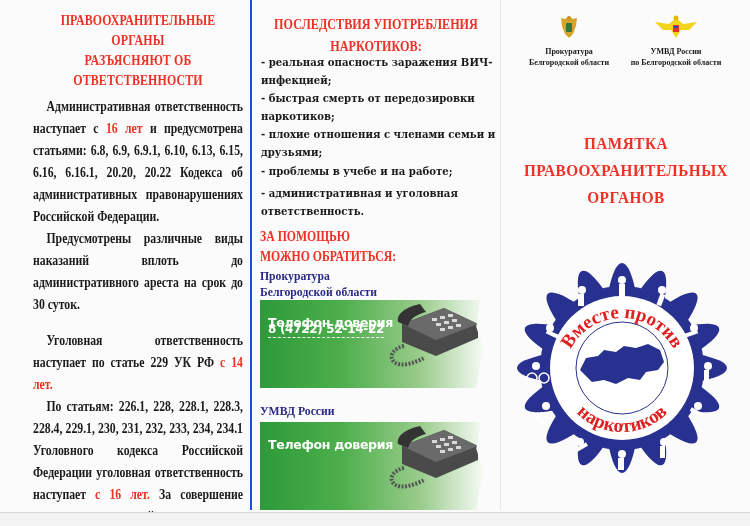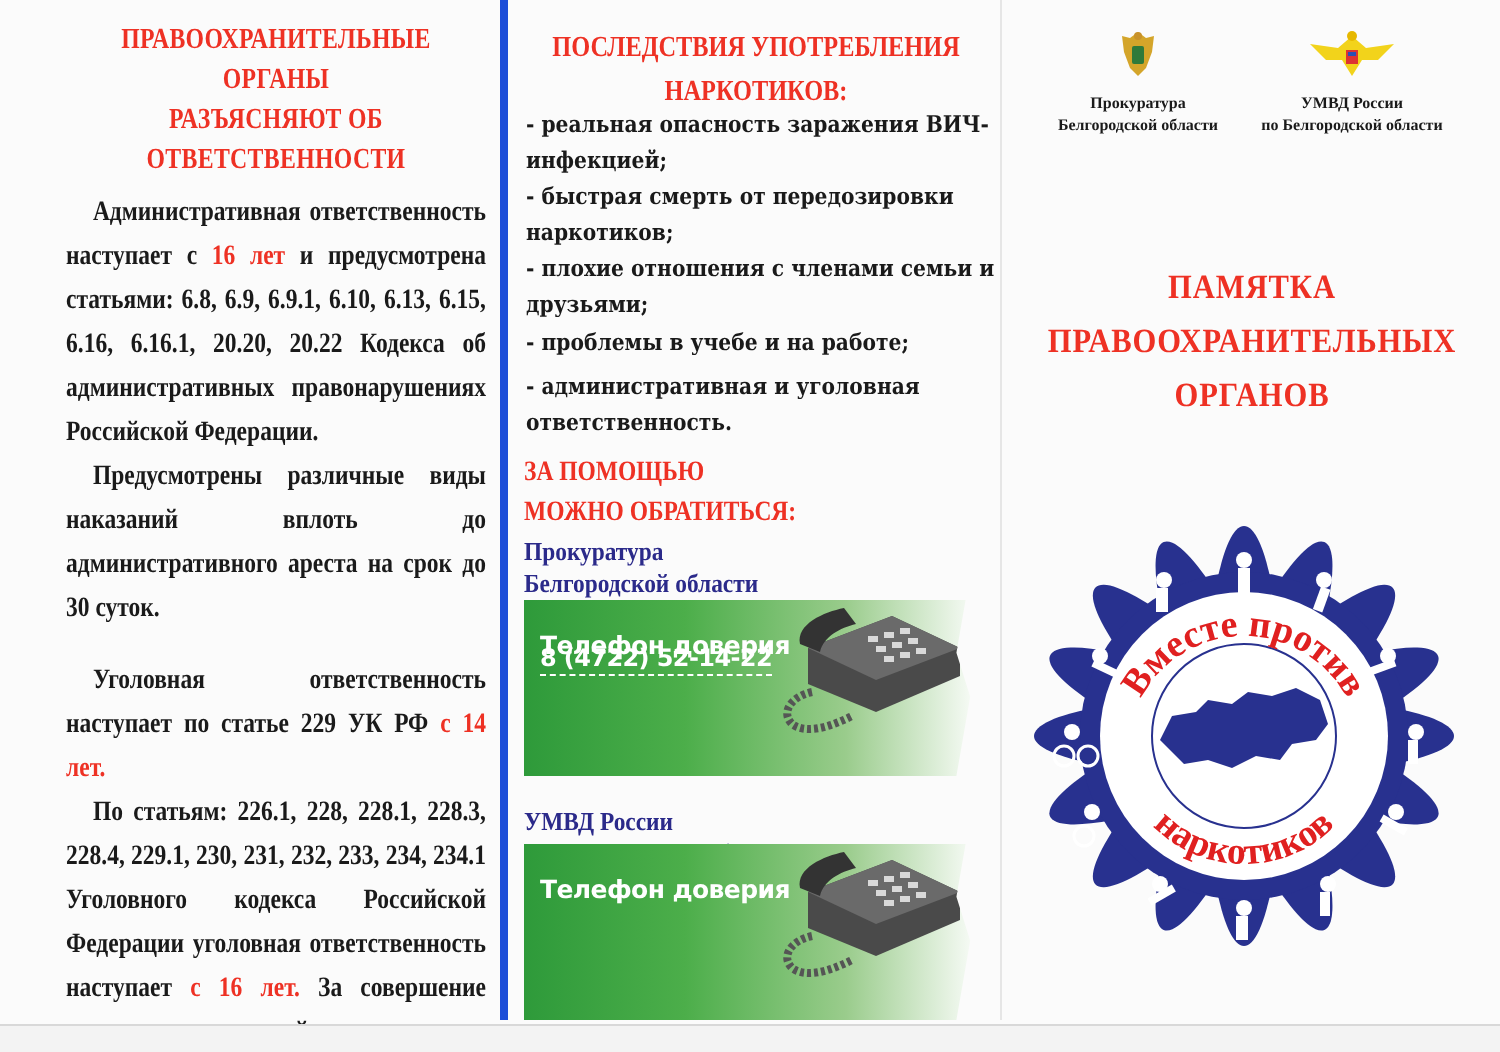--- a/index.html
+++ b/index.html
@@ -1,21 +1,21 @@
 <!DOCTYPE html>
 <html><head>
 <meta charset="utf-8">
 <style>
   * { box-sizing: border-box; margin: 0; padding: 0; }
   html, body { width: 750px; height: 526px; overflow: hidden; background: #fbfbfb; }
   body { position: relative; font-family: "Liberation Serif", serif; color: #1a1a1a; }
 
   .panel { position: absolute; top: 0; height: 510px; }
   .panel-left { left: 13px; width: 250px; }
-  .panel-mid { left: 250px; width: 248px; border-left: 4px solid #1d4ed8; }
+  .panel-mid { left: 250px; width: 248px; border-left: 2px solid #1d4ed8; }
   .panel-right { left: 500px; width: 250px; border-left: 1px solid #e6e6e6; }
   .bottom-strip { position: absolute; left: 0; top: 512px; width: 750px; height: 14px; background: #f3f3f3; border-top: 1px solid #d8d8d8; }
 
   .red { color: #ee3124; }
 
   
   .left-title { position: absolute; left: 0; top: 10px; width: 250px; text-align: center;
     font-family: "Liberation Serif", serif; font-weight: bold; font-size: 14.5px; line-height: 20px;
     color: #ee3124; transform: scaleX(0.82); transform-origin: center top; letter-spacing: 0.2px; }
   .left-body { position: absolute; left: 20px; top: 96px; width: 212px;

